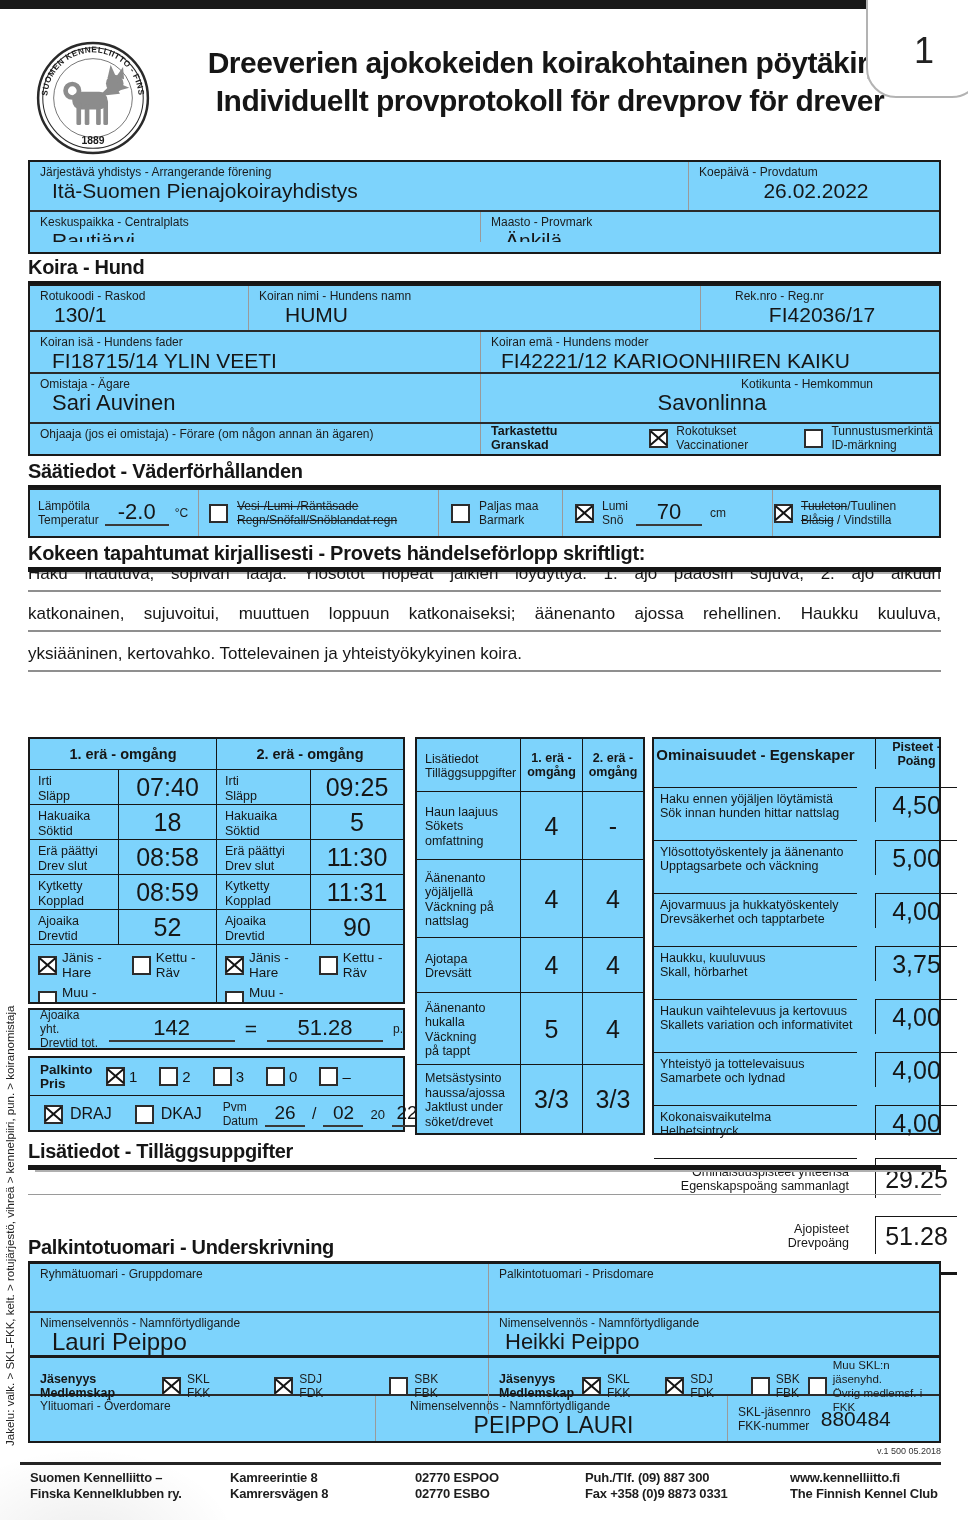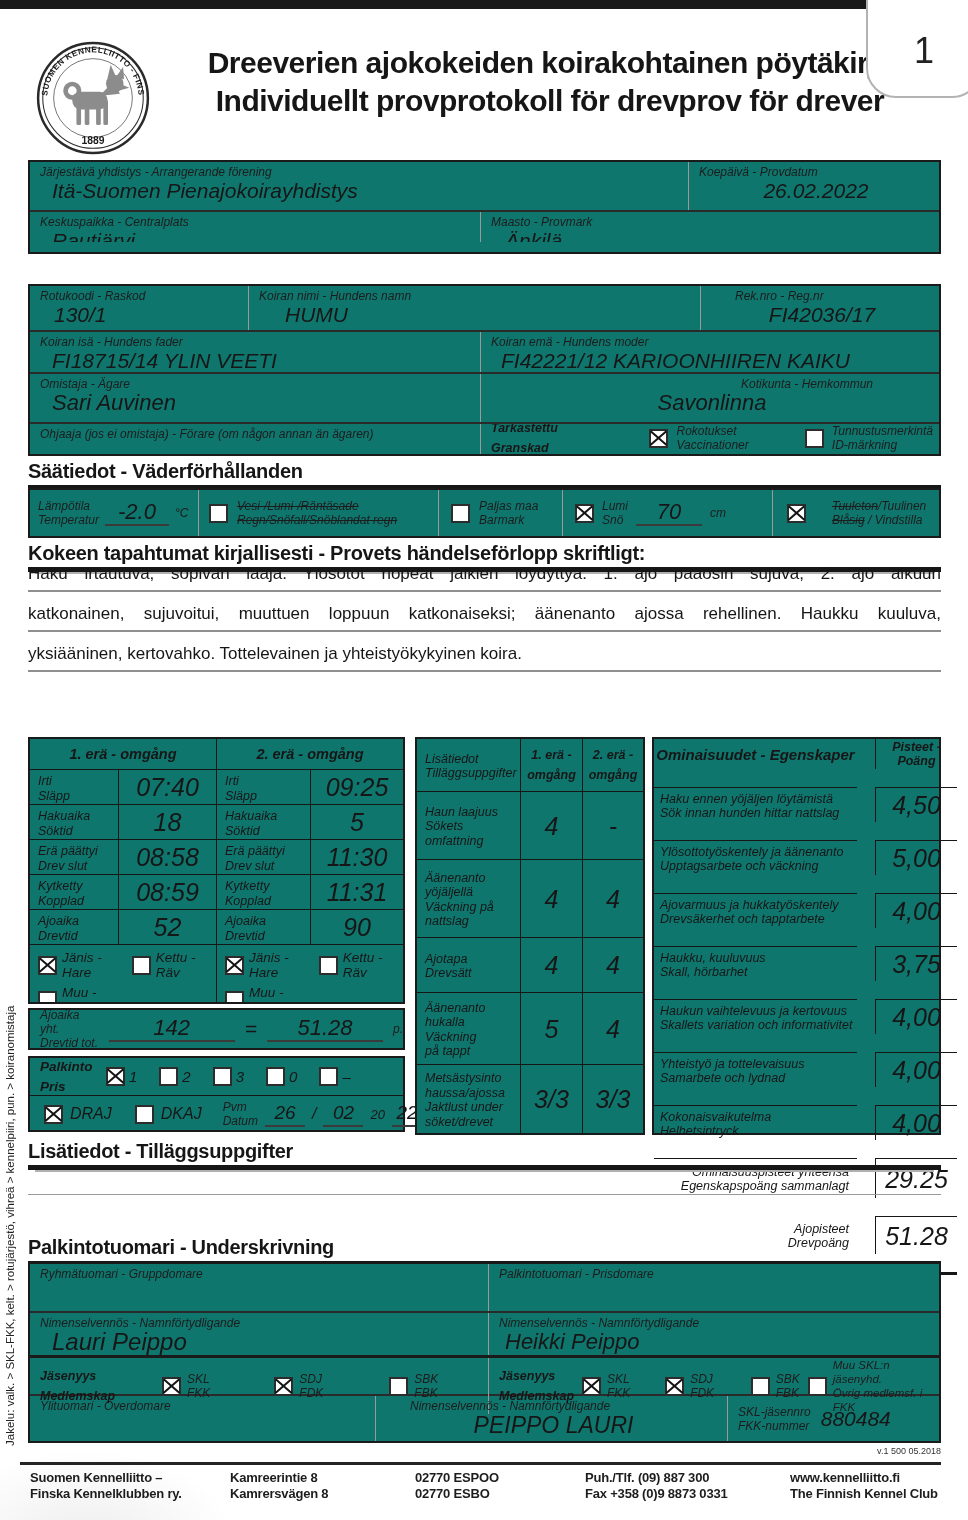--- a/index.html
+++ b/index.html
@@ -12,23 +12,23 @@
           font-size:30px;line-height:38px;letter-spacing:-0.5px;}
   .page-tab{right:-14px;top:-30px;width:116px;height:128px;background:#fff;
             border:2px solid #b3b3b3;border-radius:30px;z-index:6;
             display:flex;align-items:center;justify-content:center;
             padding-top:34px;box-sizing:border-box;font-size:36px;color:#222;}
   
   .h2{left:28px;width:913px;font-size:20px;font-weight:bold;letter-spacing:-0.3px;
       padding-bottom:3px;border-bottom:5px solid #161616;line-height:22px;
       box-shadow:0 9px 0 -7px #b0b0b0;}
   
-  .box{border:2px solid #1a1a1a;box-sizing:border-box;background:#0f766e;font-style:italic;}
+  .box{border:2px solid #1a1a1a;box-sizing:border-box;background:#7dd3fc;}
   .lbl{font-size:12px;line-height:14px;color:#1c1c1c;}
-  .lblb{font-size:12.5px;line-height:20px;font-weight:bold;}
+  .lblb{font-size:12.5px;line-height:14px;font-weight:bold;}
   .pl{white-space:pre-line;}
   .val{font-size:21px;line-height:24px;}
   .big{font-size:25px;line-height:26px;}
   .strike{text-decoration:line-through;}
   .cb{width:19px;height:19px;border:2px solid #2c2c2c;background:#fff;position:relative;
       flex:none;box-sizing:border-box;display:inline-block;}
   .cb.checked::before,.cb.checked::after{content:"";position:absolute;left:-3px;right:-3px;
       top:50%;margin-top:-1.2px;height:2.4px;background:#141414;}
   .cb.checked::before{transform:rotate(41deg);}
   .cb.checked::after{transform:rotate(-41deg);}
@@ -123,20 +123,21 @@
         <div class="lbl">Keskuspaikka - Centralplats</div>
         <div class="val" style="padding-left:12px;">Rautjärvi</div>
       </div>
       <div class="cell vline">
         <div class="lbl">Maasto - Provmark</div>
         <div class="val" style="padding-left:14px;">Änkilä</div>
       </div>
     </div>
   </div>
 
+  <div class="abs h2" style="top:256px;">Koira - Hund</div>
   <div class="abs box" style="left:28px;top:284px;width:913px;height:172px;">
     <div class="rowsplit" style="grid-template-columns:218px 452px 239px;height:44px;">
       <div class="cell">
         <div class="lbl">Rotukoodi - Raskod</div>
         <div class="val" style="padding-left:14px;">130/1</div>
       </div>
       <div class="cell vline">
         <div class="lbl">Koiran nimi - Hundens namn</div>
         <div class="val" style="padding-left:26px;">HUMU</div>
       </div>
@@ -204,21 +205,21 @@
       <div class="lbl pl">Paljas maa
 Barmark</div>
     </div>
     <div class="vline" style="display:flex;align-items:center;gap:8px;padding-left:12px;width:210px;height:100%;box-sizing:border-box;">
       <span class="cb checked"></span>
       <div class="lbl pl">Lumi
 Snö</div>
       <span class="uval" style="min-width:58px;">70</span>
       <span class="lbl">cm</span>
     </div>
-    <div class="vline" style="display:flex;align-items:center;gap:26px;padding-left:14px;flex:1;height:100%;box-sizing:border-box;">
+    <div class="vline" style="display:flex;align-items:center;gap:8px;padding-left:1px;flex:1;height:100%;box-sizing:border-box;">
       <span class="cb checked"></span>
       <div class="lbl">
         <div><span class="strike">Tuuleton</span><span>/Tuulinen</span></div>
         <div><span class="strike">Blåsig</span><span> / Vindstilla</span></div>
       </div>
     </div>
   </div>
 
   <div class="abs h2" style="top:542px;">Kokeen tapahtumat kirjallisesti - Provets händelseförlopp skriftligt:</div>
   <div class="abs nline just" style="top:560px;">Haku irtautuva, sopivan laaja. Ylösotot nopeat jälkien löydyttyä. 1. ajo pääosin sujuva, 2. ajo alkuun</div>

